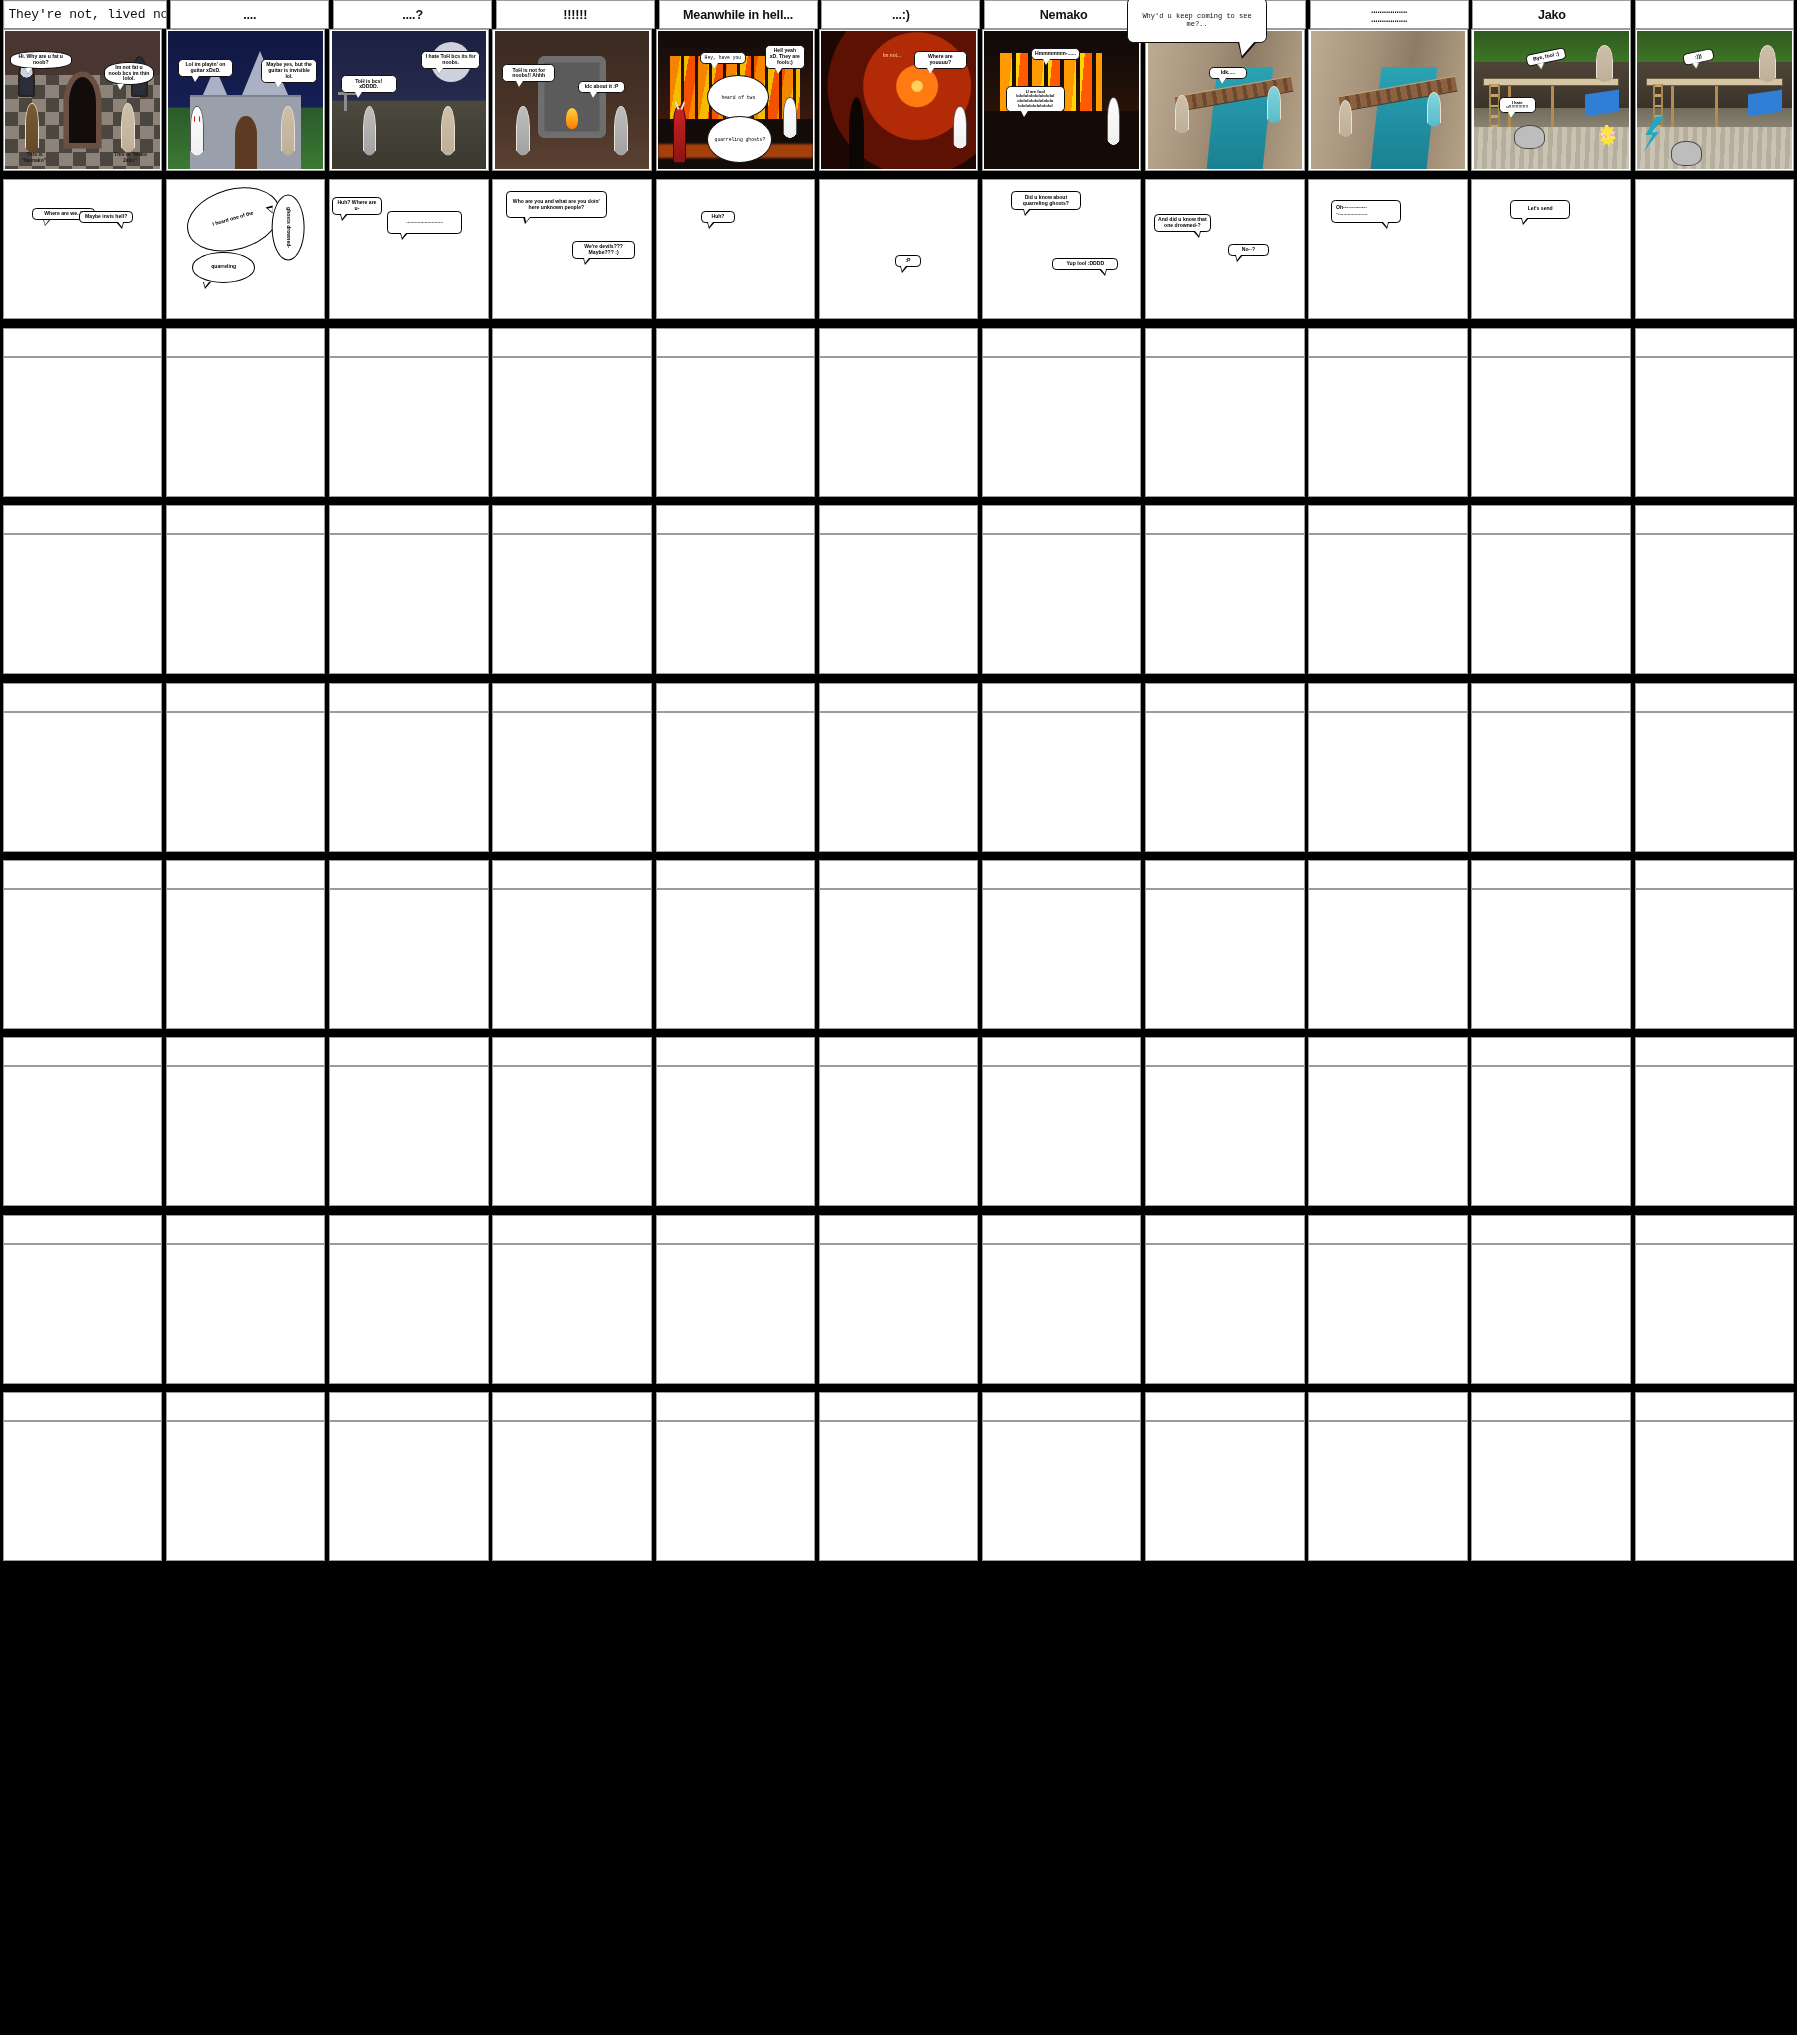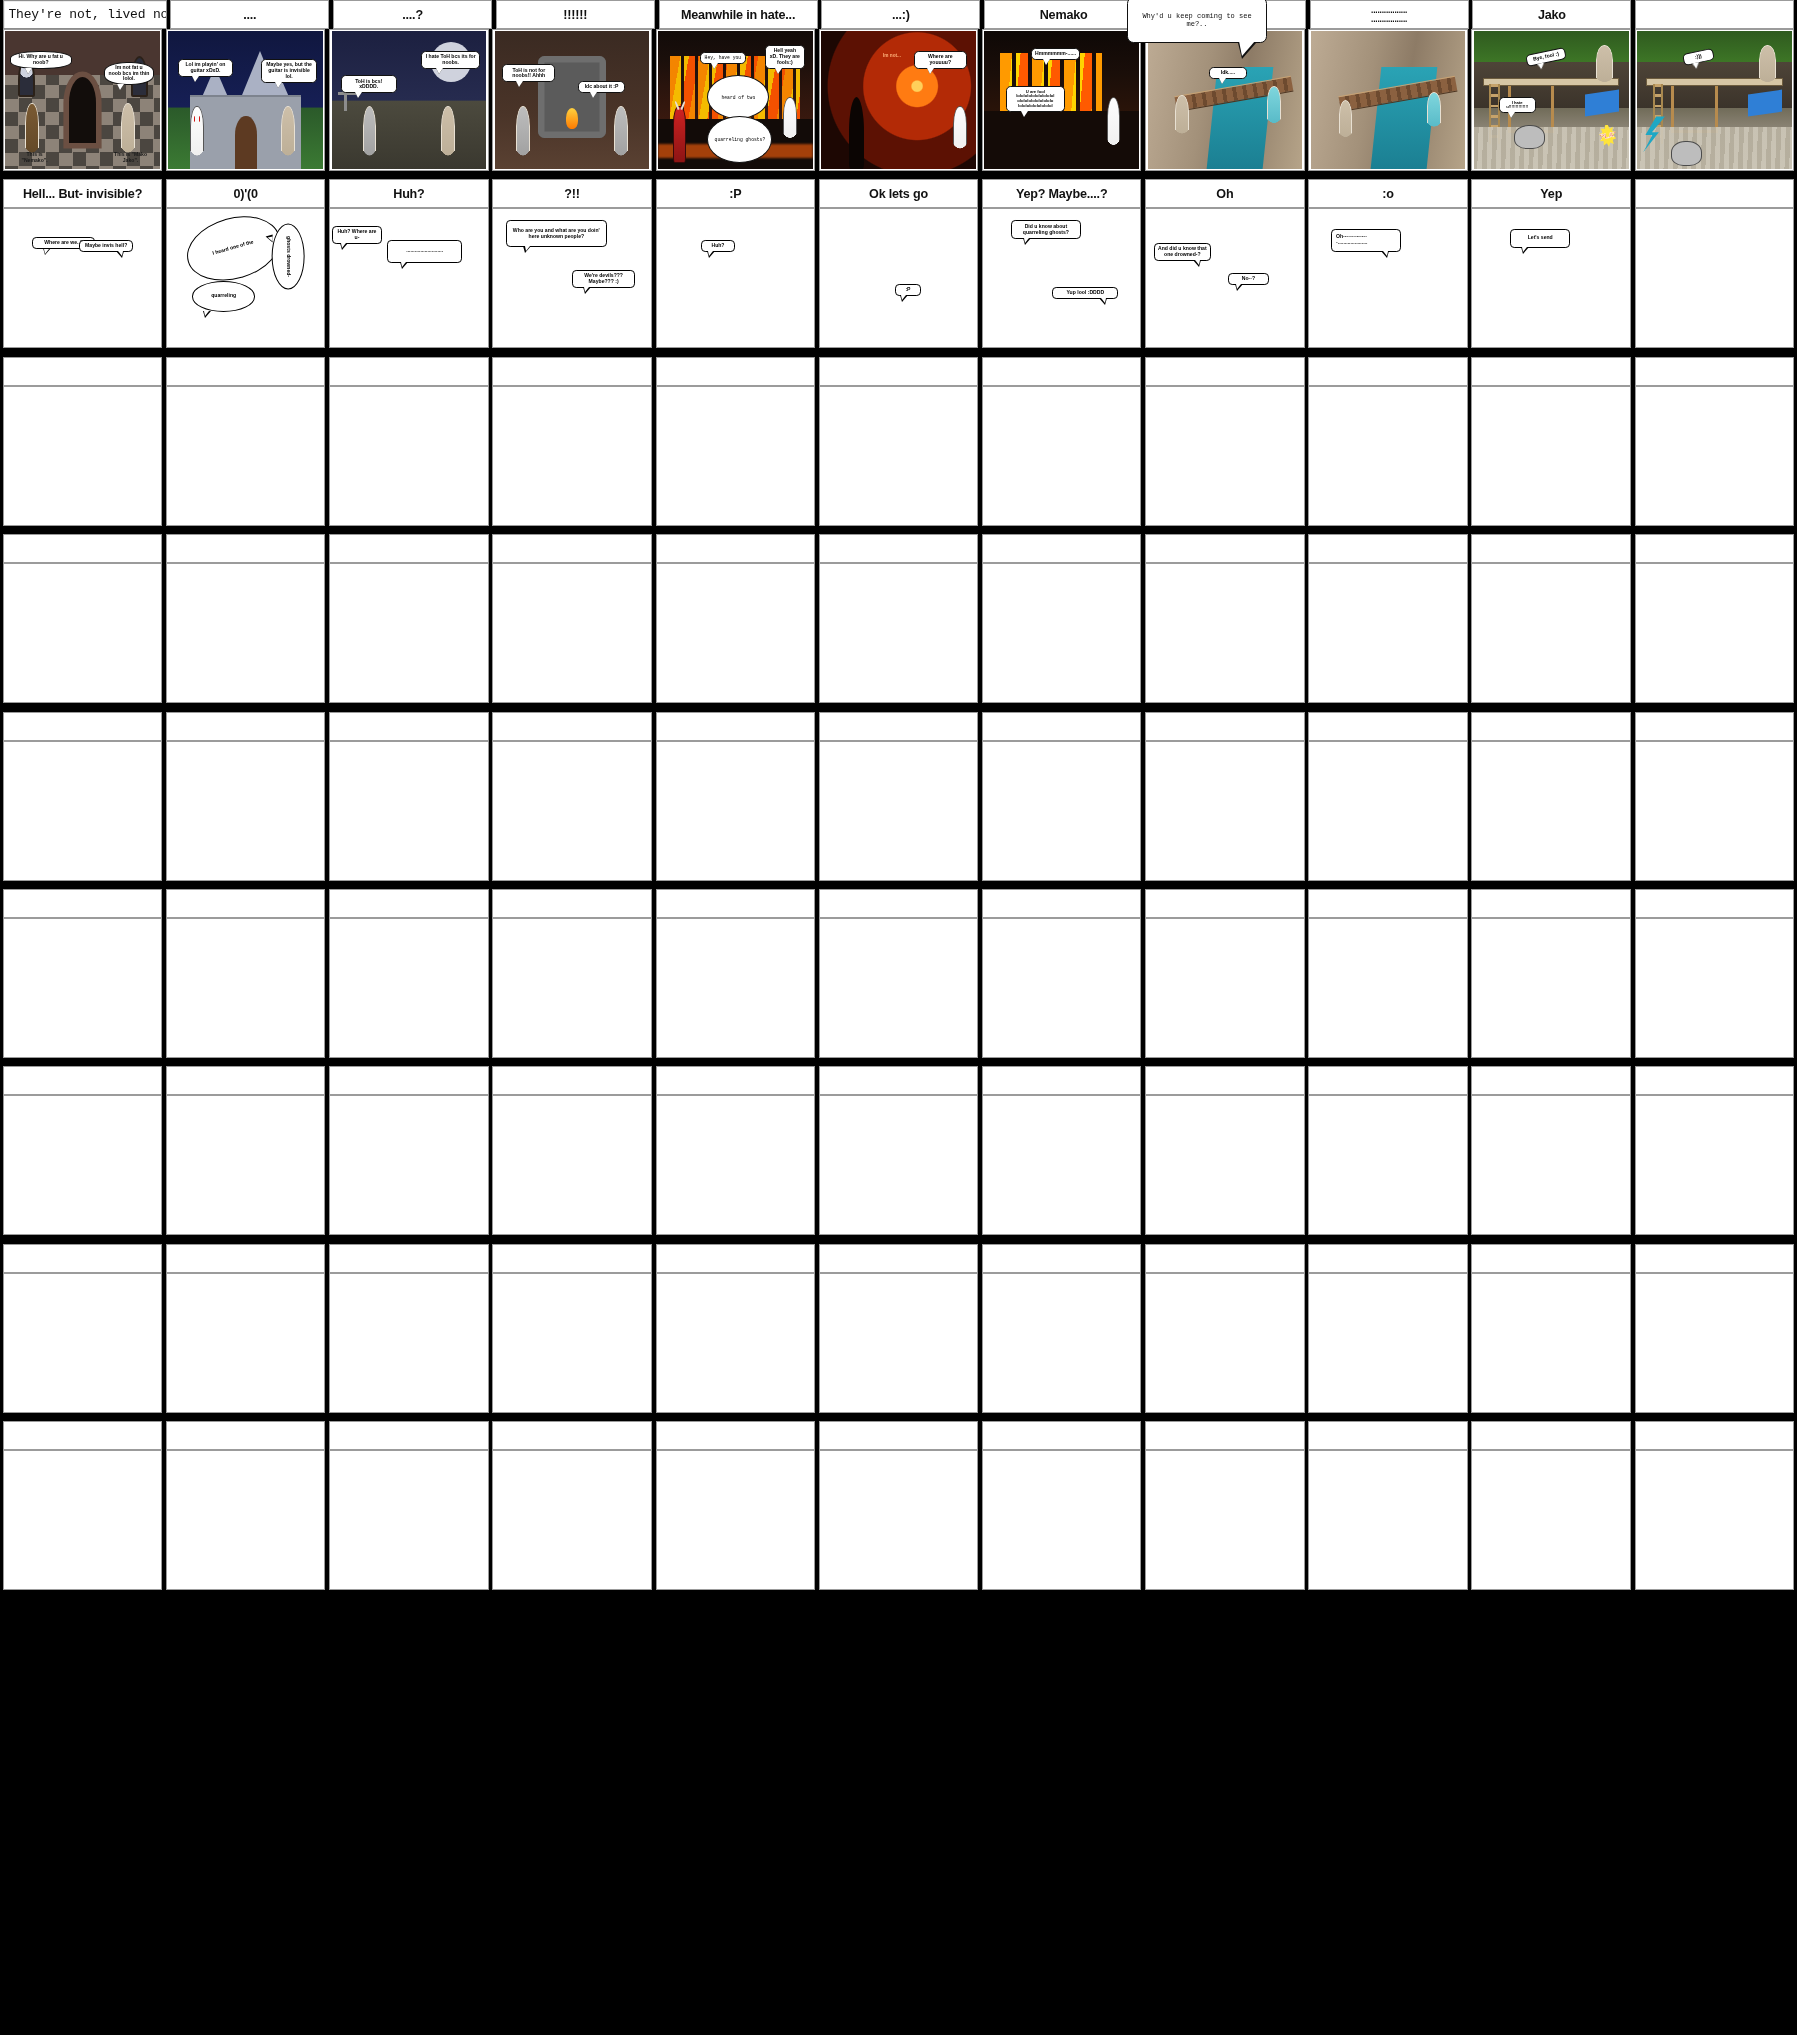--- a/index.html
+++ b/index.html
@@ -288,21 +288,21 @@
 </head>
 <body>
 
 <div class="board">
 
   <div class="row-strip titles">
     <div class="title-cell input-style">They're not, lived not li</div>
     <div class="title-cell">....</div>
     <div class="title-cell">....?</div>
     <div class="title-cell">!!!!!!</div>
-    <div class="title-cell">Meanwhile in hate...</div>
+    <div class="title-cell">Meanwhile in hell...</div>
     <div class="title-cell">...:)</div>
     <div class="title-cell">Nemako</div>
     <div class="title-cell"></div>
     <div class="title-cell" style="font-size:8.4px;line-height:1.0;white-space:pre-line">.................
 .................</div>
     <div class="title-cell">Jako</div>
     <div class="title-cell"></div>
   </div>
 
   <div class="row-strip cells" style="height:142px">
@@ -468,33 +468,20 @@
         <div class="sheep" style="left:22%;bottom:2%"></div>
         <div class="bub tilt" style="left:30%; top:14%; width:20%">:)))</div>
       </div>
     </div>
   </div>
 
   <div class="overlay-box" style="left:1127px; top:-2.8px; width:140px; height:46px;">Why'd u keep coming to see me?..</div>
 
   <div class="gap"></div>
 
-  <div class="row-strip titles">
-    <div class="title-cell">Hell... But- invisible?</div>
-    <div class="title-cell">0)'(0</div>
-    <div class="title-cell">Huh?</div>
-    <div class="title-cell">?!!</div>
-    <div class="title-cell">:P</div>
-    <div class="title-cell">Ok lets go</div>
-    <div class="title-cell">Yep? Maybe....?</div>
-    <div class="title-cell">Oh</div>
-    <div class="title-cell">:o</div>
-    <div class="title-cell">Yep</div>
-    <div class="title-cell"></div>
-  </div>
 
   <div class="row-strip cells" style="height:140px">
 
     <div class="panel-cell">
         <div class="bubble-cell">
       <div class="sb" style="left:18%;top:20%;width:40%">Where are we..?</div>
       <div class="sb ti-right" style="left:48%;top:22%;width:34%">Maybe invis hell?</div>
     </div>
       </div>
 

